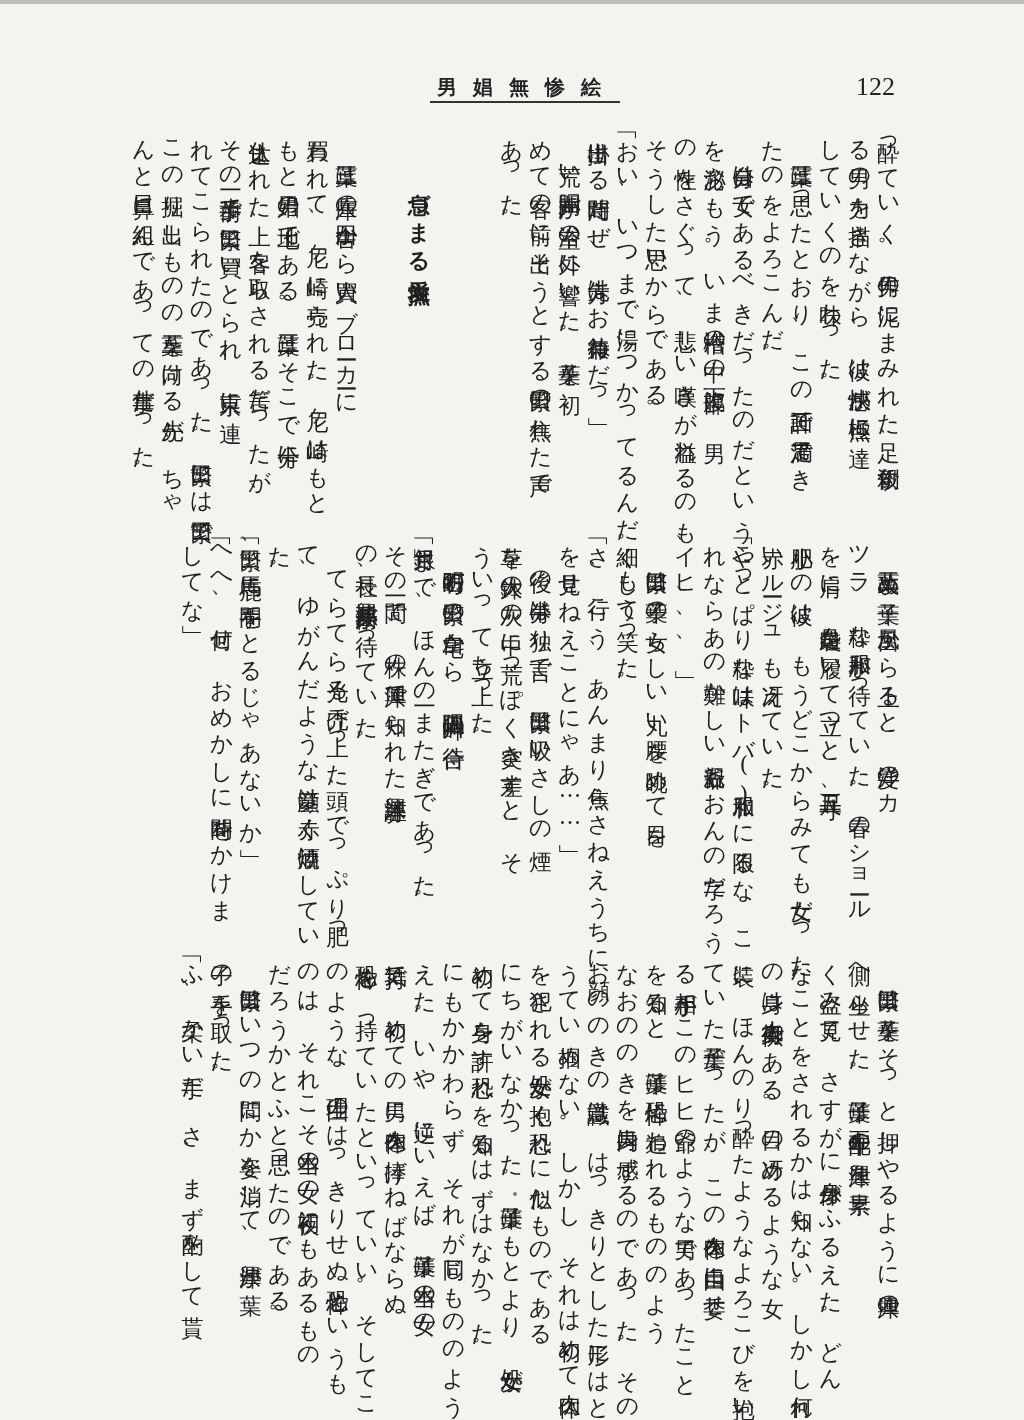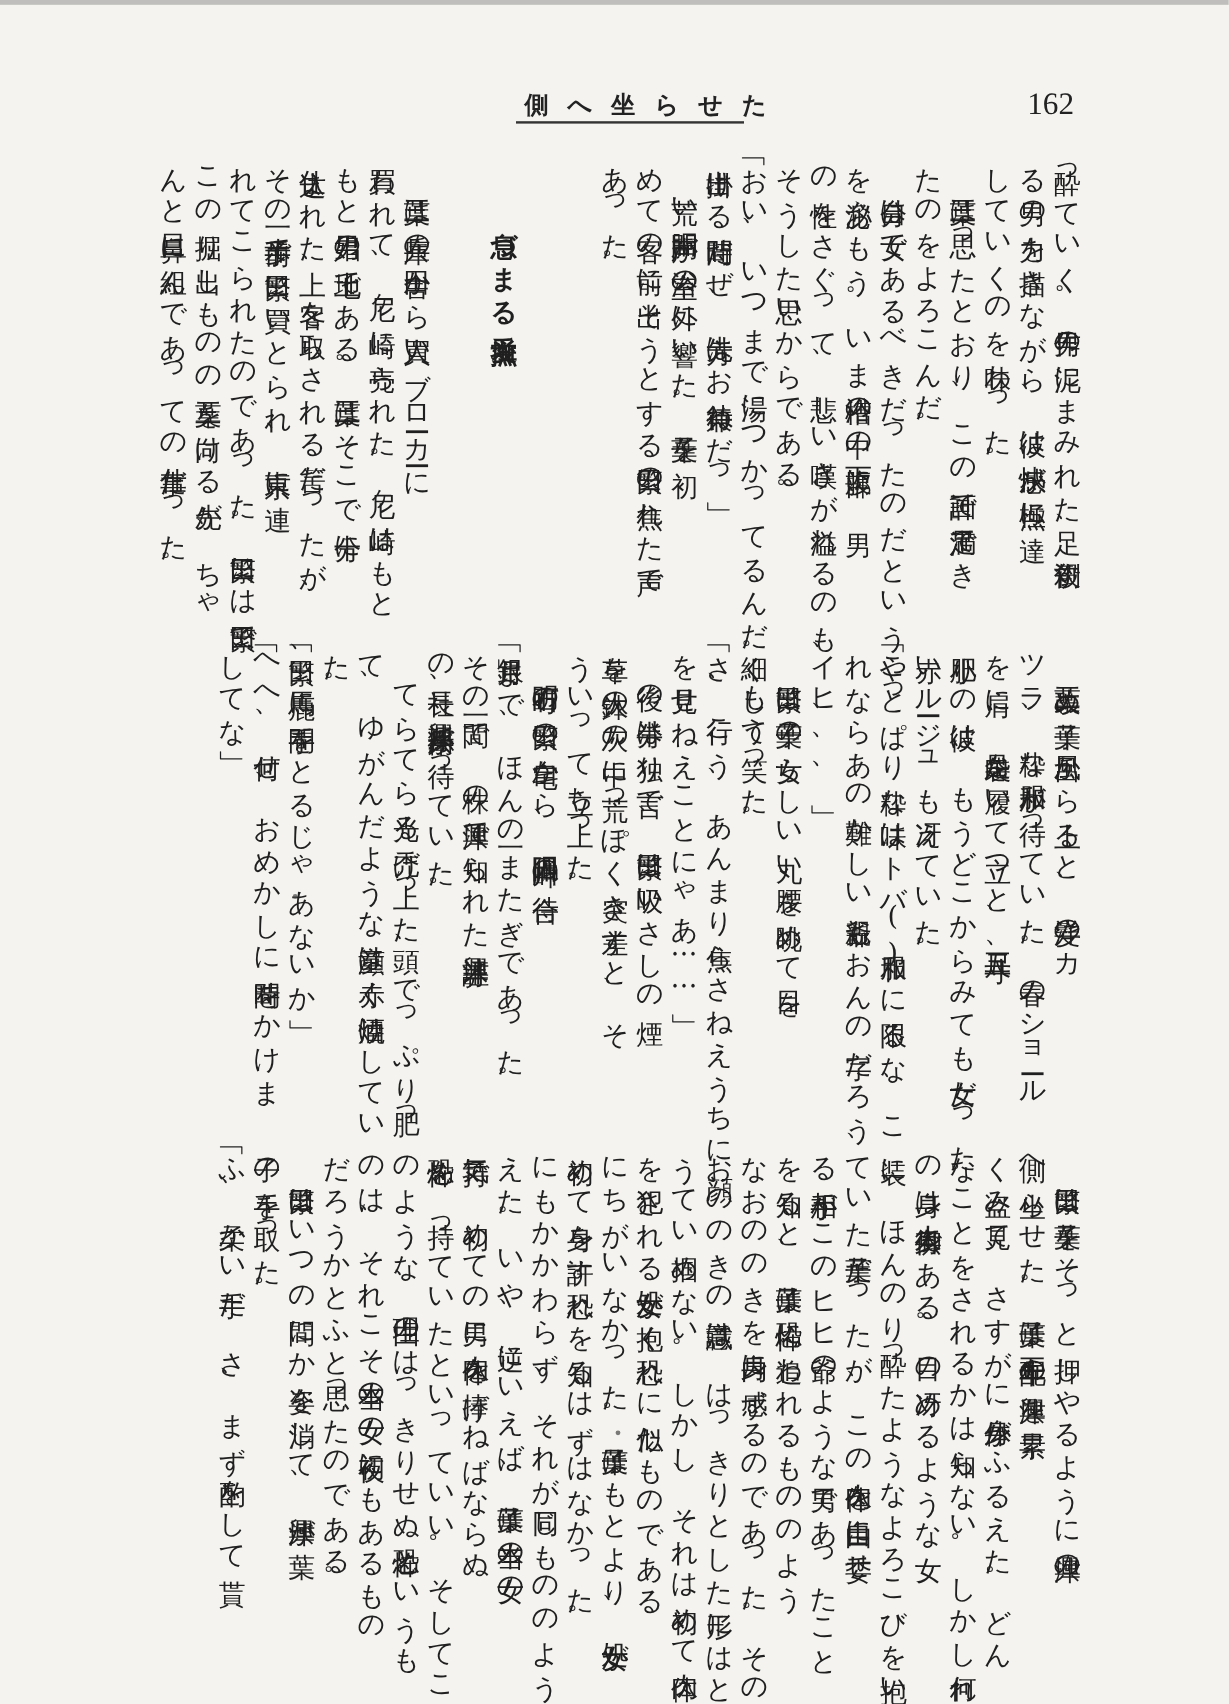--- a/index.html
+++ b/index.html
@@ -31,23 +31,23 @@
     position:absolute; writing-mode:vertical-rl; text-orientation:upright;
     font-size:22px; font-weight:bold; letter-spacing:3px; width:26px;
   }
   .speck { position:absolute; width:4px; height:4px; border-radius:50%; background:#444; opacity:.7; }
 </style>
 </head>
 <body>
 
 <div class="page-edge"></div>
 
-<div class="header-title">側へ坐らせた</div>
+<div class="header-title">男娼無惨絵</div>
 <div class="header-rule"></div>
-<div class="page-number">162</div>
+<div class="page-number">122</div>
 
 <div class="block" style="left:0; top:124px; width:1024px; height:370px;">
   <div class="col" style="left:874px">酔っていく。作男の泥にまみれた足、殺倒す</div>
   <div class="col" style="left:845px">る男の力を描きながら、彼は快感が極点に達</div>
   <div class="col" style="left:816px">していくのを味わった。</div>
   <div class="col" style="left:787px">　葉三は思ったとおり、この計画で満足でき</div>
   <div class="col" style="left:758px">たのをよろこんだ。</div>
   <div class="col" style="left:729px">　自分は女であるべきだったのだということ</div>
   <div class="col" style="left:700px">を泌々おもう。いま浴槽の中の下腹部に、男</div>
   <div class="col" style="left:671px">の性をさぐって、悲しい嘆きが溢れるのも、</div>

